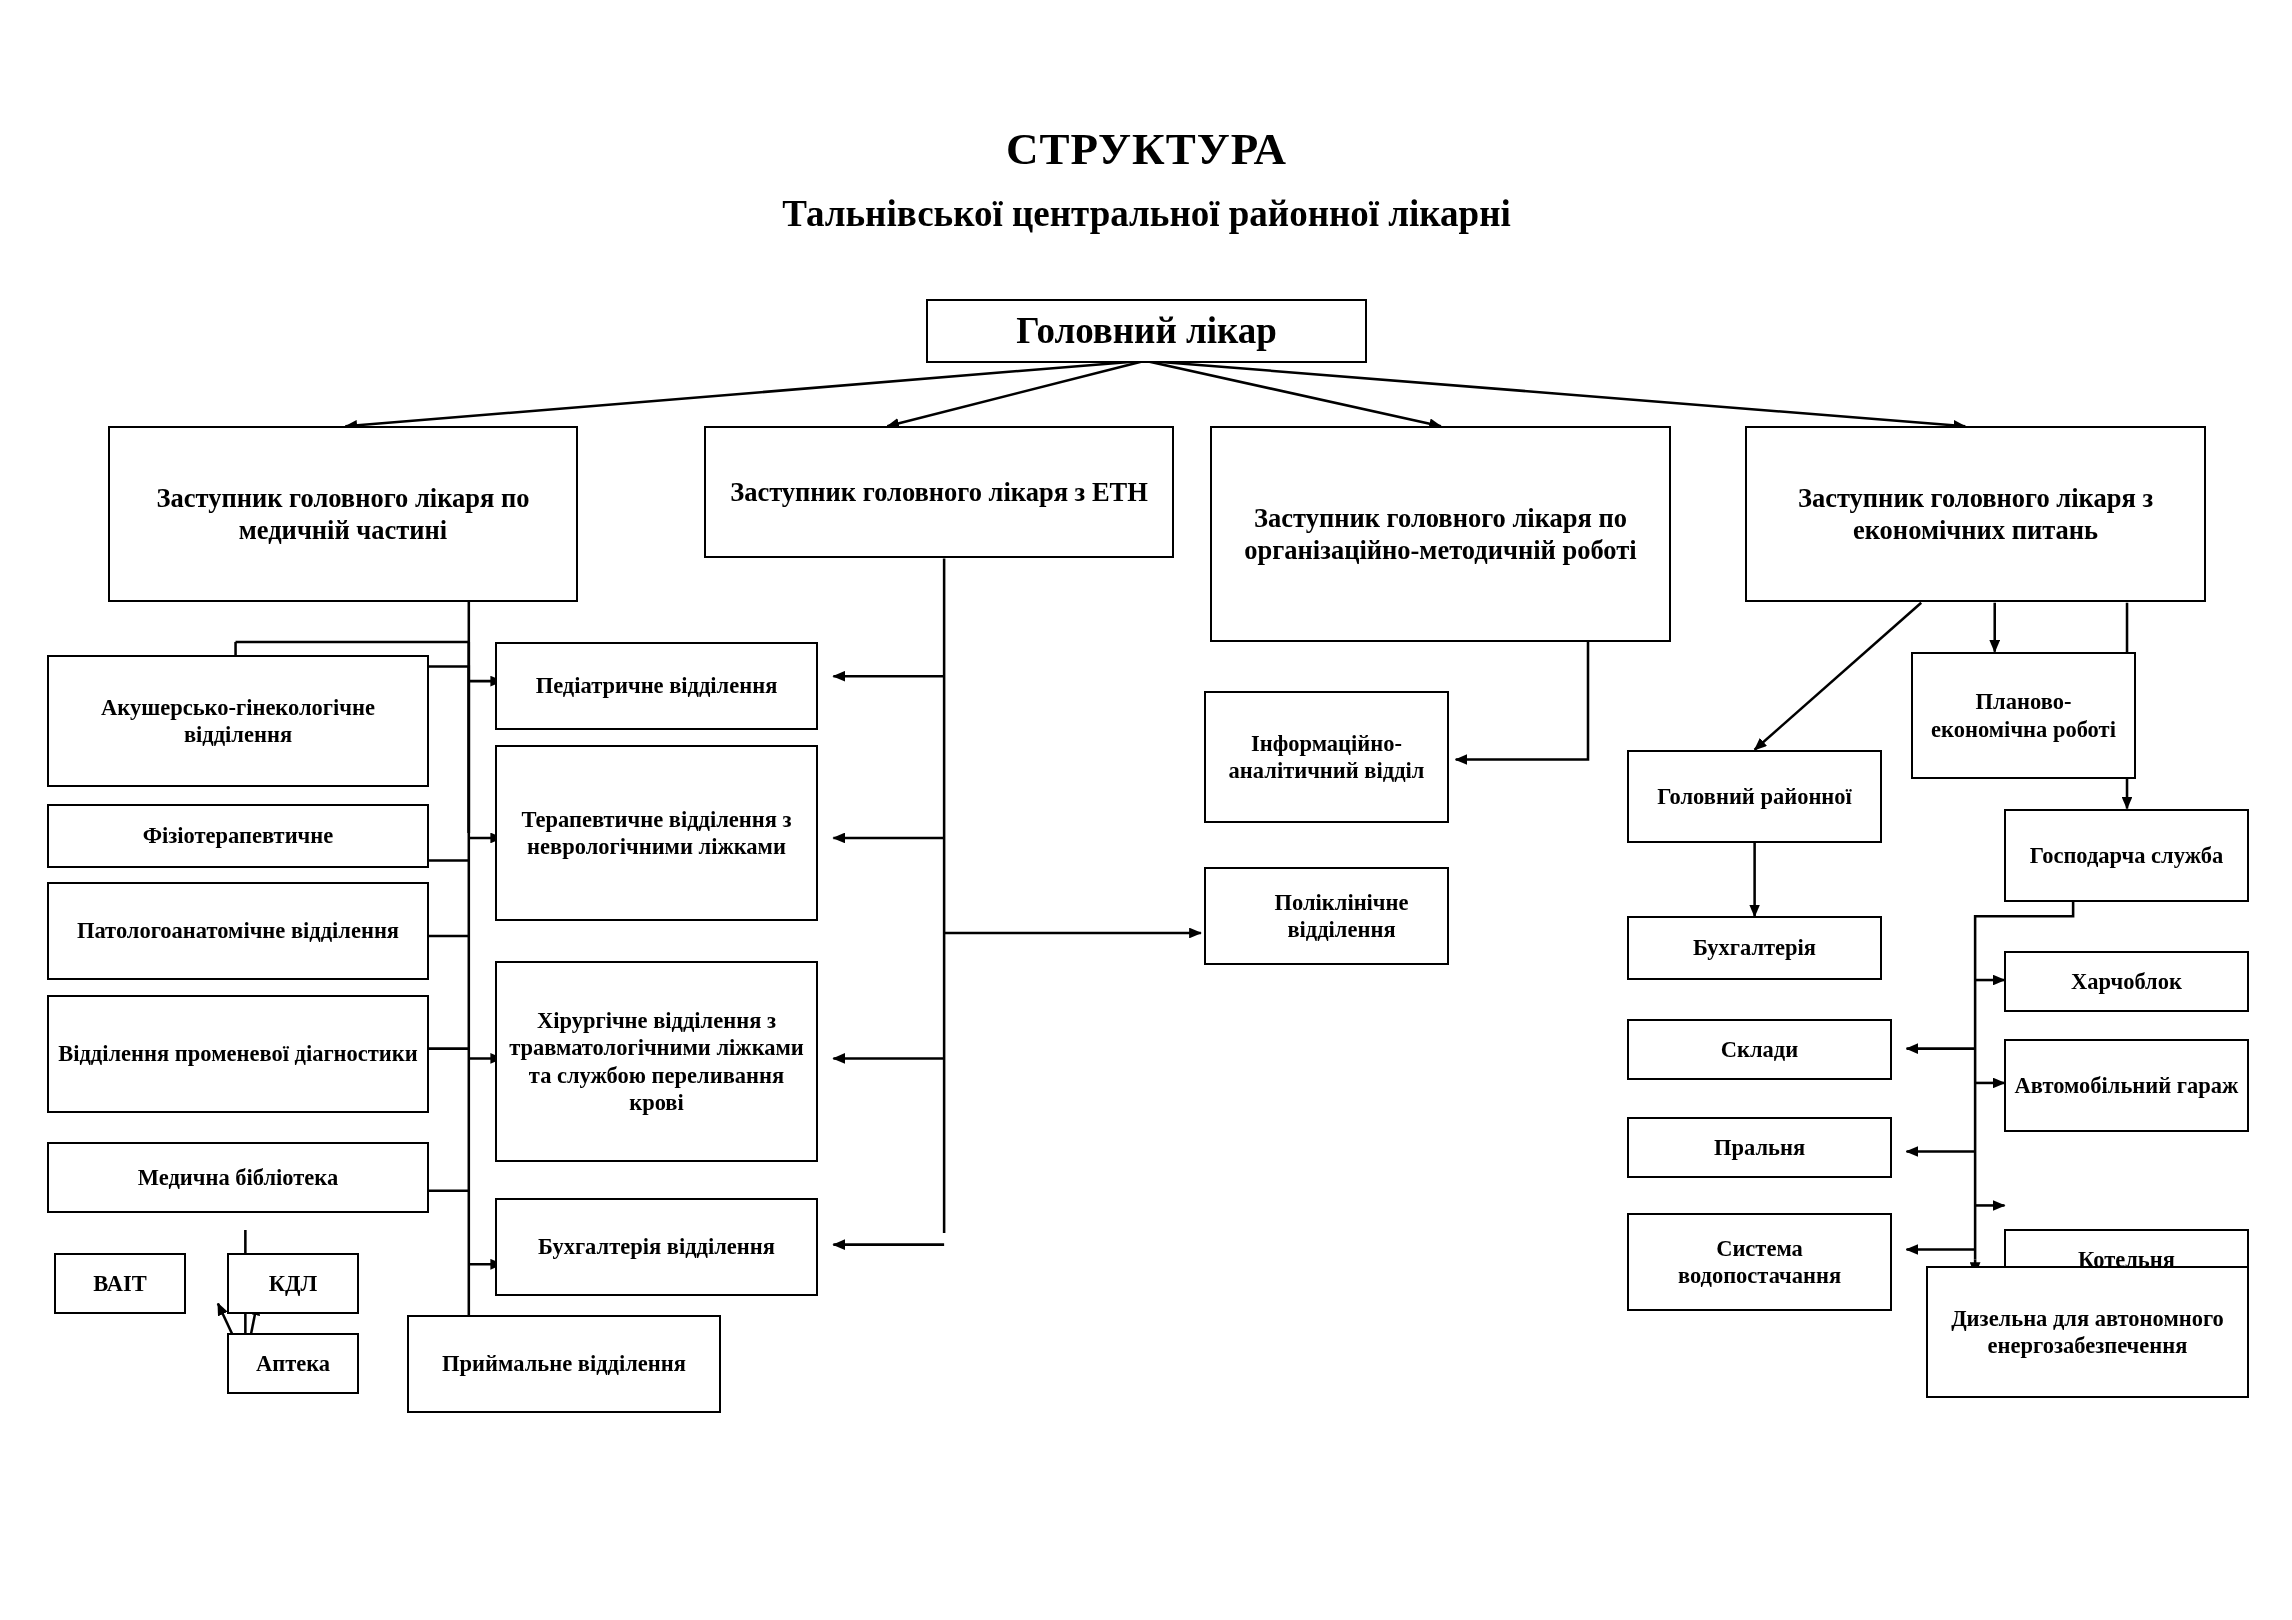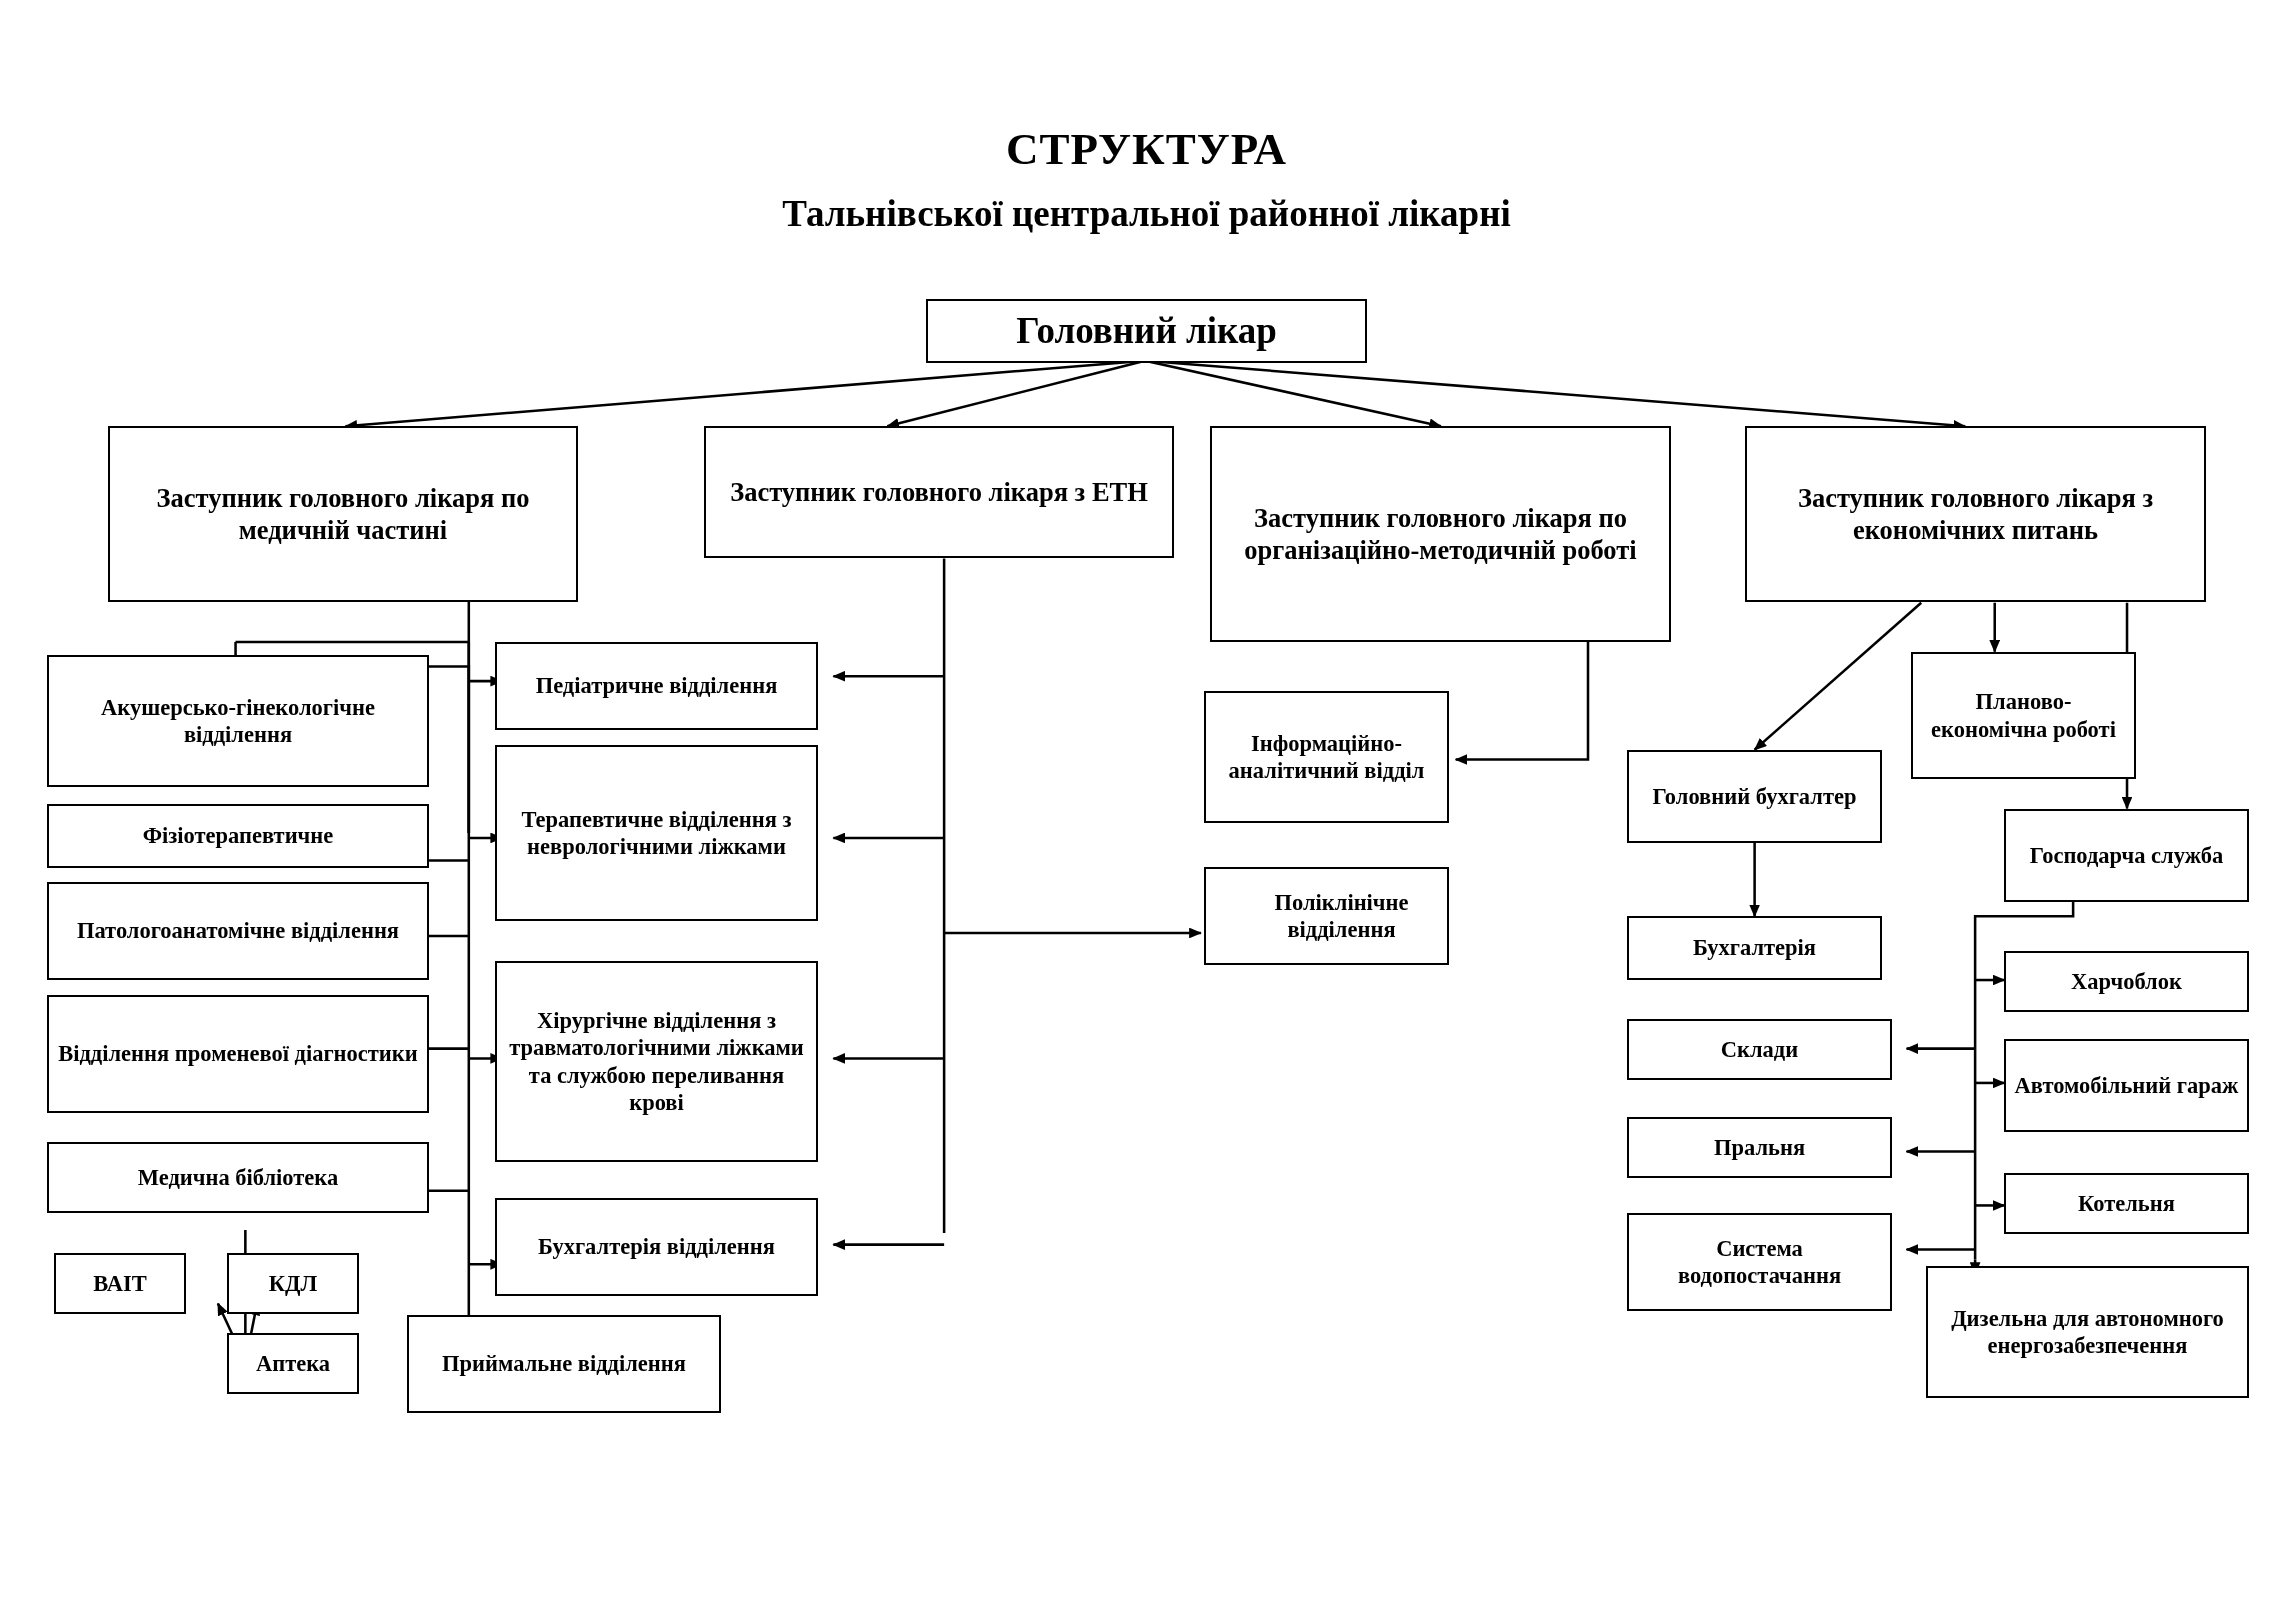--- a/index.html
+++ b/index.html
@@ -159,21 +159,21 @@
   </div>
 
   <div class="node n-unit" style="left:1204px;top:691px;width:245px;height:132px;">
     <span>Інформаційно-аналітичний відділ</span>
   </div>
   <div class="node n-unit" style="left:1204px;top:867px;width:245px;height:98px;padding-left:30px;">
     <span>Поліклінічне відділення</span>
   </div>
 
   <div class="node n-unit" style="left:1627px;top:750px;width:255px;height:93px;">
-    <span>Головний бухгалтер</span>
+    <span>Головний районної</span>
   </div>
   <div class="node n-unit" style="left:1911px;top:652px;width:225px;height:127px;">
     <span>Планово-економічна роботі</span>
   </div>
   <div class="node n-unit" style="left:2004px;top:809px;width:245px;height:93px;">
     <span>Господарча служба</span>
   </div>
   <div class="node n-unit" style="left:1627px;top:916px;width:255px;height:64px;">
     <span>Бухгалтерія</span>
   </div>
@@ -182,21 +182,21 @@
   </div>
   <div class="node n-unit" style="left:1627px;top:1019px;width:265px;height:61px;">
     <span>Склади</span>
   </div>
   <div class="node n-unit" style="left:2004px;top:1039px;width:245px;height:93px;">
     <span>Автомобільний гараж</span>
   </div>
   <div class="node n-unit" style="left:1627px;top:1117px;width:265px;height:61px;">
     <span>Пральня</span>
   </div>
-  <div class="node n-unit" style="left:2004px;top:1173px;width:245px;height:61px;">
+  <div class="node n-unit" style="left:2004px;top:1229px;width:245px;height:61px;">
     <span>Котельня</span>
   </div>
   <div class="node n-unit" style="left:1627px;top:1213px;width:265px;height:98px;">
     <span>Система водопостачання</span>
   </div>
   <div class="node n-unit" style="left:1926px;top:1266px;width:323px;height:132px;">
     <span>Дизельна для автономного енергозабезпечення</span>
   </div>
 
 </div>

